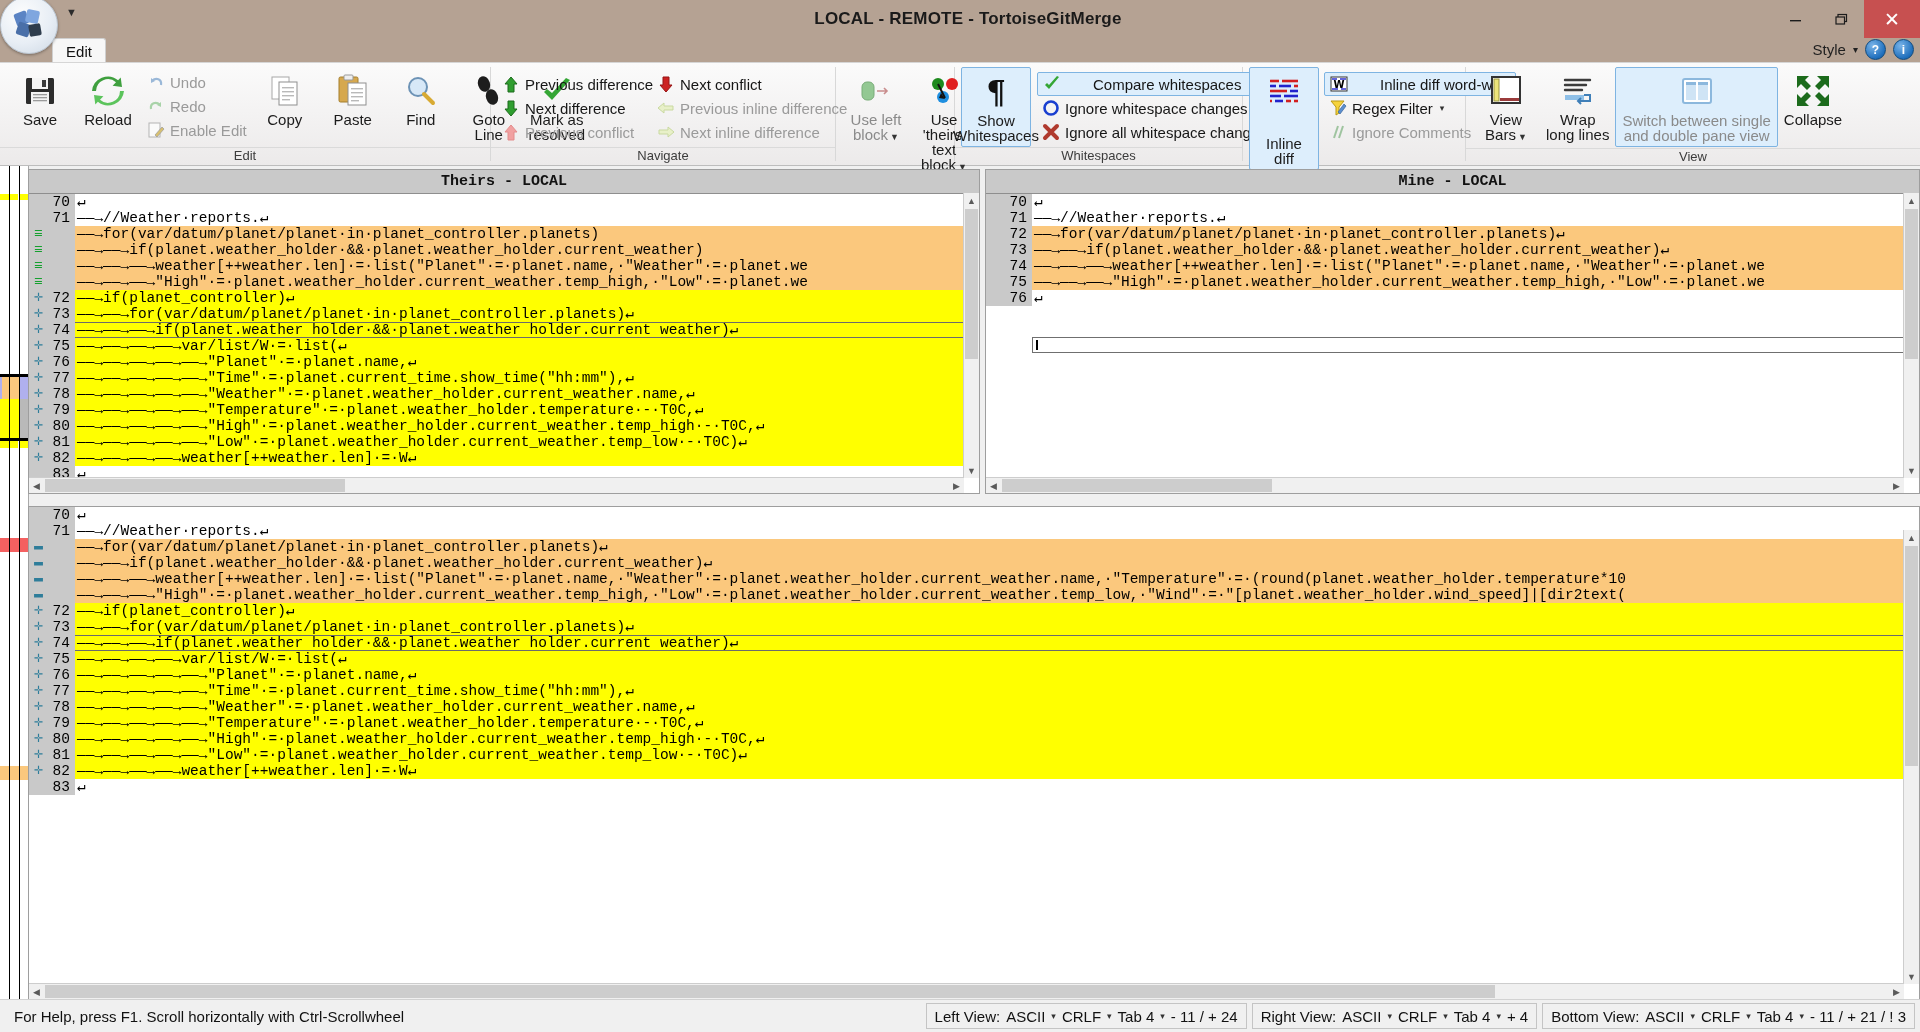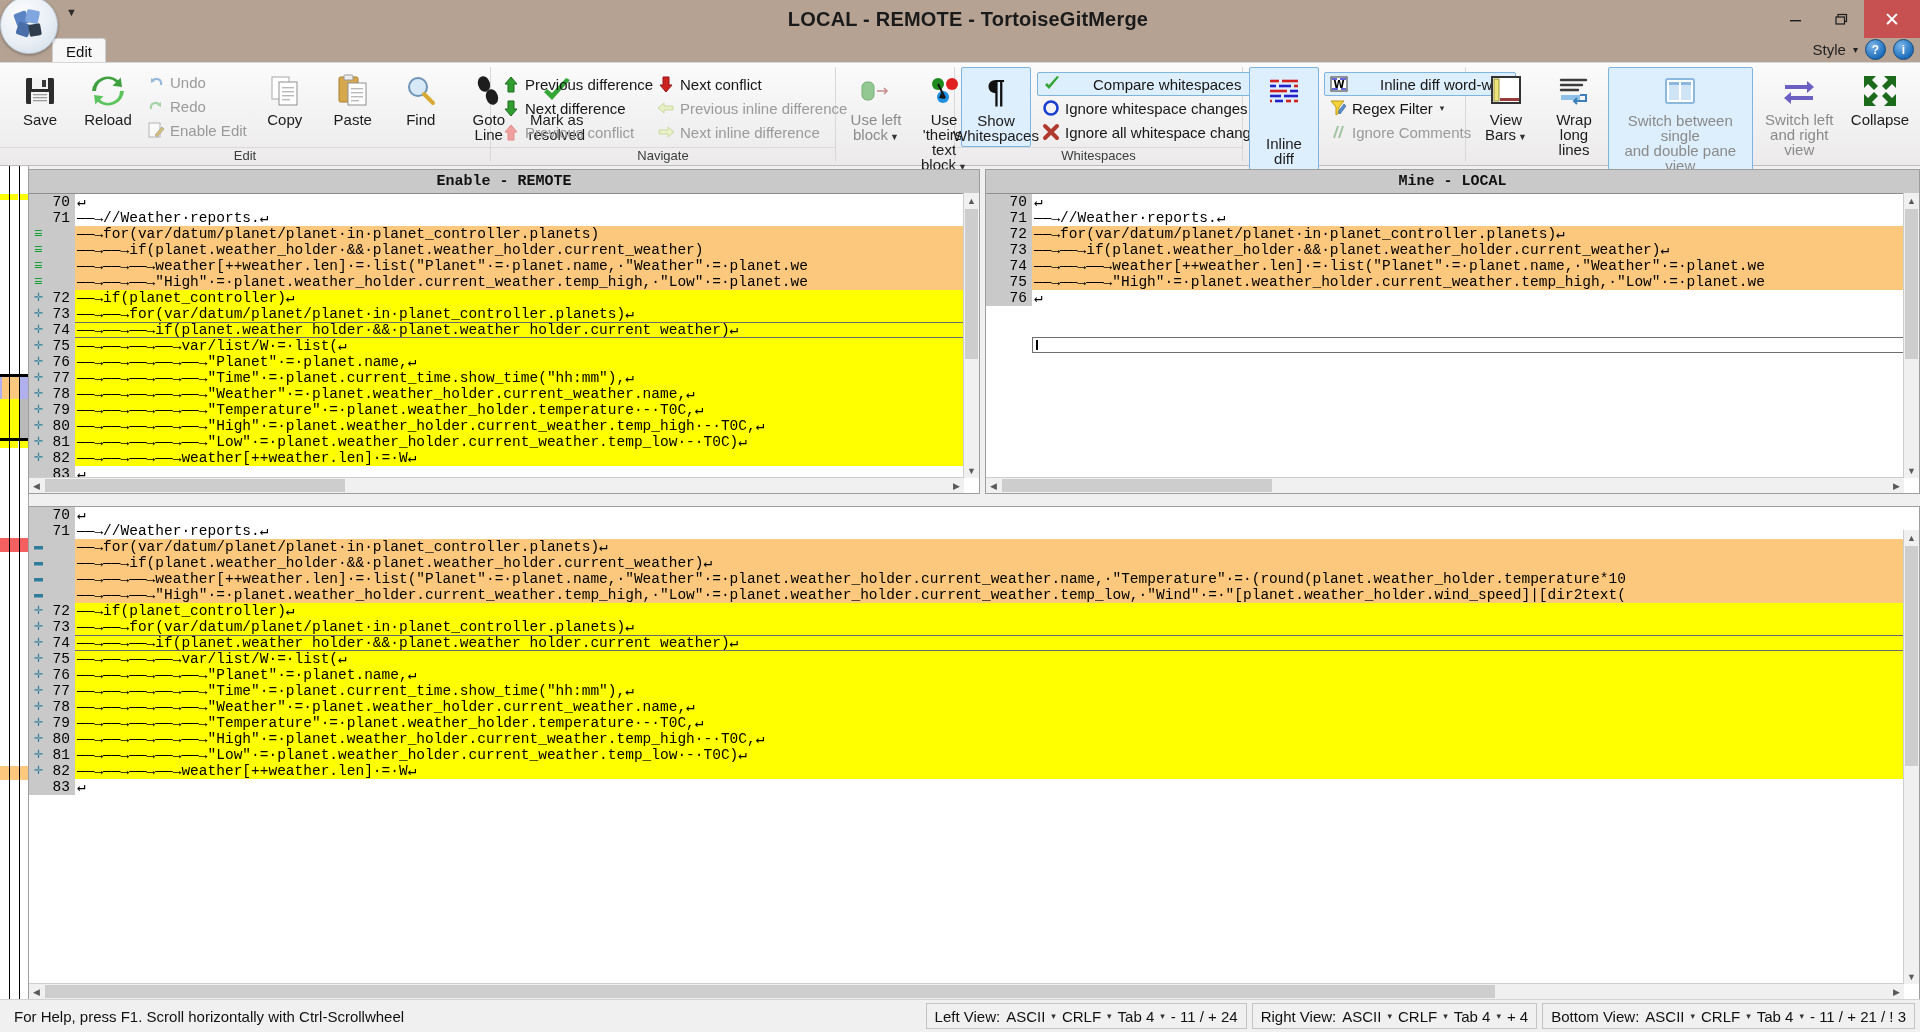--- a/index.html
+++ b/index.html
@@ -8,21 +8,21 @@
     font-family:"Liberation Sans",sans-serif;
     font-size:17px;
     background:#f0f0f0;
     -webkit-font-smoothing:antialiased;
   }
   
   .titlebar{
     height:38px;background:#b5a293;position:relative;
     display:flex;align-items:center;justify-content:center;
   }
-  .title-text{font-size:20px;color:#1a1a1a;font-weight:bold;letter-spacing:.2px;margin-left:16px;}
+  .title-text{font-size:17px;color:#1a1a1a;font-weight:bold;letter-spacing:.2px;margin-left:16px;}
   .app-orb{
     position:absolute;left:0;top:-4px;width:56px;height:56px;border-radius:50%;
     background:radial-gradient(circle at 38% 32%,#fdfdfd 0%,#e8eef5 55%,#cdd8e4 100%);
     border:1px solid #b9c4d0;box-shadow:0 1px 3px rgba(0,0,0,.35);
     display:flex;align-items:center;justify-content:center;z-index:30;
   }
   .orb-glyph{position:relative;width:30px;height:30px;}
   .orb-glyph i{position:absolute;display:block;border-radius:2px;}
   .ob1{width:13px;height:13px;background:#5b84c4;left:1px;top:2px;transform:rotate(-20deg);}
   .ob2{width:13px;height:13px;background:#7fa6df;left:12px;top:0px;transform:rotate(12deg);}
@@ -549,29 +549,20 @@
           <svg width="36" height="34" viewBox="0 0 36 34">
             <rect x="4" y="4" width="28" height="24" rx="2" fill="#fff" stroke="#8cb8dd" stroke-width="2"></rect>
             <rect x="7" y="7" width="10" height="18" fill="#cfe4f5"></rect>
             <rect x="19" y="7" width="10" height="18" fill="#cfe4f5"></rect>
             <rect x="7" y="7" width="10" height="3" fill="#8cb8dd"></rect>
             <rect x="19" y="7" width="10" height="3" fill="#8cb8dd"></rect>
           </svg>
         </span>
         <span class="lbl"><span>Switch between single</span><br><span>and double pane view</span></span>
       </div>
-      <div class="big-btn dim">
-        <span class="ic">
-          <svg width="36" height="34" viewBox="0 0 36 34">
-            <path d="M4 11 H26 V7 L33 13 L26 19 V15 H4 Z" fill="#6b5fc4"></path>
-            <path d="M32 22 H10 V18 L3 24 L10 30 V26 H32 Z" fill="#6b5fc4"></path>
-          </svg>
-        </span>
-        <span class="lbl"><span>Switch left</span><br><span>and right view</span></span>
-      </div>
       <div class="big-btn">
         <span class="ic">
           <svg width="36" height="34" viewBox="0 0 36 34">
             <g fill="#1c6b1c">
               <path d="M2 2 H14 L10 6 L16 12 L12 16 L6 10 L2 14 Z"></path>
               <path d="M34 2 H22 L26 6 L20 12 L24 16 L30 10 L34 14 Z"></path>
               <path d="M2 32 H14 L10 28 L16 22 L12 18 L6 24 L2 20 Z"></path>
               <path d="M34 32 H22 L26 28 L20 22 L24 18 L30 24 L34 20 Z"></path>
             </g>
           </svg>
@@ -598,21 +589,21 @@
     <div class="loc-band" style="top:275px;height:7px;background:#ffff00;left:20px;width:8px;"></div>
     <div class="loc-band" style="top:372px;height:14px;background:#f46060;left:0;width:28px;"></div>
     <div class="loc-band" style="top:600px;height:14px;background:#fbc87d;left:0;width:28px;"></div>
     <div class="loc-line" style="left:9px;top:0;"></div>
     <div class="loc-line" style="left:19px;top:0;"></div>
   </div>
 
   <div class="panes">
 
     <div class="pane" id="paneL" style="left:0;top:3px;width:952px;height:325px;">
-      <div class="pane-head">Enable - REMOTE</div>
+      <div class="pane-head">Theirs - LOCAL</div>
       <div class="pane-body">
         <div class="codewrap" id="codeL">
             <div class="crow bg-wh"><div class="gut"><span>70</span></div><div class="txt">↵</div></div>
             <div class="crow bg-wh"><div class="gut"><span>71</span></div><div class="txt">——→//Weather·reports.↵</div></div>
             <div class="crow bg-or"><div class="gut"><span class="mk mk-eq">≡</span><span></span></div><div class="txt">——→for(var/datum/planet/planet·in·planet_controller.planets)</div></div>
             <div class="crow bg-or"><div class="gut"><span class="mk mk-eq">≡</span><span></span></div><div class="txt">——→——→if(planet.weather_holder·&amp;&amp;·planet.weather_holder.current_weather)</div></div>
             <div class="crow bg-or"><div class="gut"><span class="mk mk-eq">≡</span><span></span></div><div class="txt">——→——→——→weather[++weather.len]·=·list("Planet"·=·planet.name,·"Weather"·=·planet.we</div></div>
             <div class="crow bg-or"><div class="gut"><span class="mk mk-eq">≡</span><span></span></div><div class="txt">——→——→——→"High"·=·planet.weather_holder.current_weather.temp_high,·"Low"·=·planet.we</div></div>
             <div class="crow bg-yl"><div class="gut"><span class="mk mk-pl">✛</span><span>72</span></div><div class="txt">——→if(planet_controller)↵</div></div>
             <div class="crow bg-yl"><div class="gut"><span class="mk mk-pl">✛</span><span>73</span></div><div class="txt">——→——→for(var/datum/planet/planet·in·planet_controller.planets)↵</div></div>

